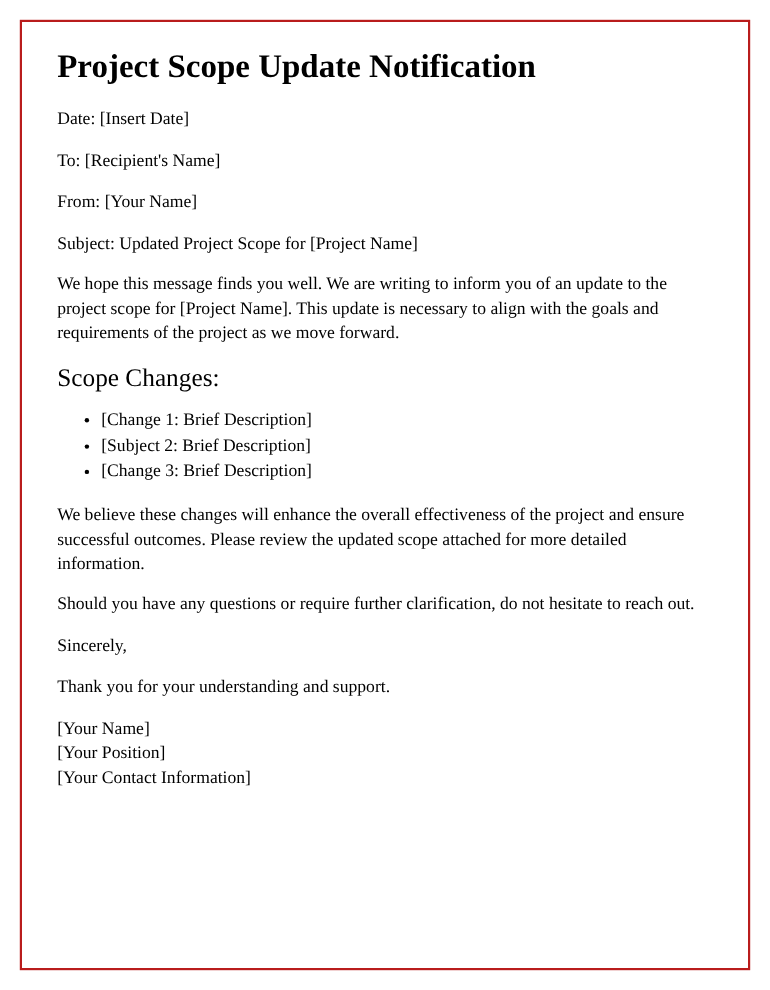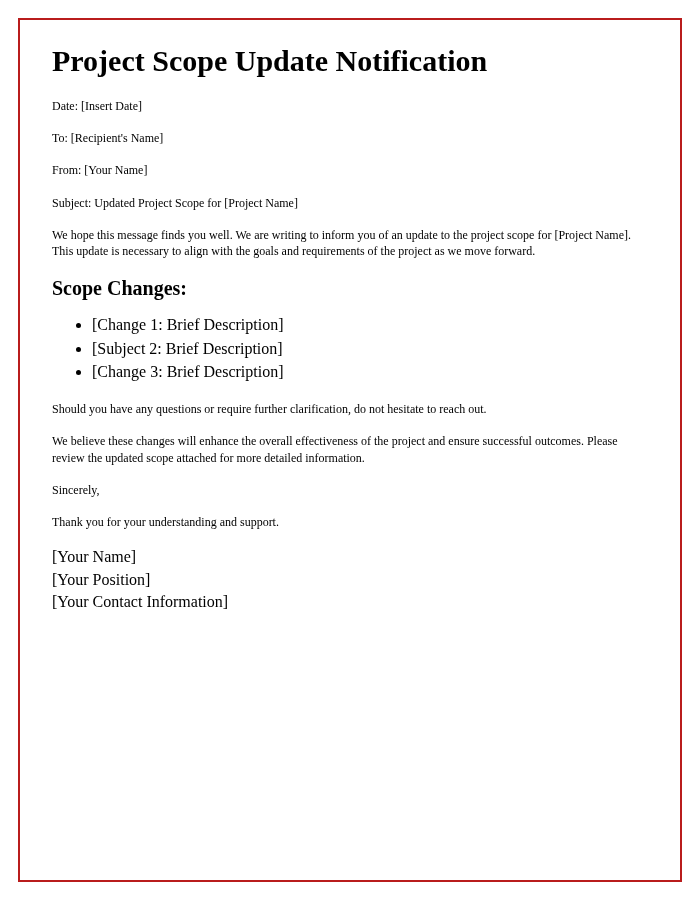--- a/index.html
+++ b/index.html
@@ -19,27 +19,27 @@
       width: 100%;
       height: 100%;
       padding: 24px 32px;
     }
     h1 {
       font-size: 30px;
       font-weight: bold;
       margin-bottom: 20px;
     }
     h2 {
-      font-size: 20px;
-      font-weight: bold;
+      font-size: 23px;
+      font-weight: normal;
       margin-top: 18px;
       margin-bottom: 14px;
     }
     p {
-      font-size: 12px;
+      font-size: 16px;
       margin-bottom: 16px;
       line-height: 1.35;
     }
     ul {
       margin-left: 40px;
       margin-bottom: 18px;
     }
     li {
       font-size: 16px;
       line-height: 1.4;
@@ -65,23 +65,23 @@
   <p>We hope this message finds you well. We are writing to inform you of an update to the project scope for [Project Name]. This update is necessary to align with the goals and requirements of the project as we move forward.</p>
 
   <h2>Scope Changes:</h2>
 
   <ul>
     <li>[Change 1: Brief Description]</li>
     <li>[Subject 2: Brief Description]</li>
     <li>[Change 3: Brief Description]</li>
   </ul>
 
+  <p>We believe these changes will enhance the overall effectiveness of the project and ensure successful outcomes. Please review the updated scope attached for more detailed information.</p>
+
   <p>Should you have any questions or require further clarification, do not hesitate to reach out.</p>
-
-  <p>We believe these changes will enhance the overall effectiveness of the project and ensure successful outcomes. Please review the updated scope attached for more detailed information.</p>
 
   <p>Sincerely,</p>
 
   <p>Thank you for your understanding and support.</p>
 
   <div class="signature-block">
     <div>[Your Name]</div>
     <div>[Your Position]</div>
     <div>[Your Contact Information]</div>
   </div>

